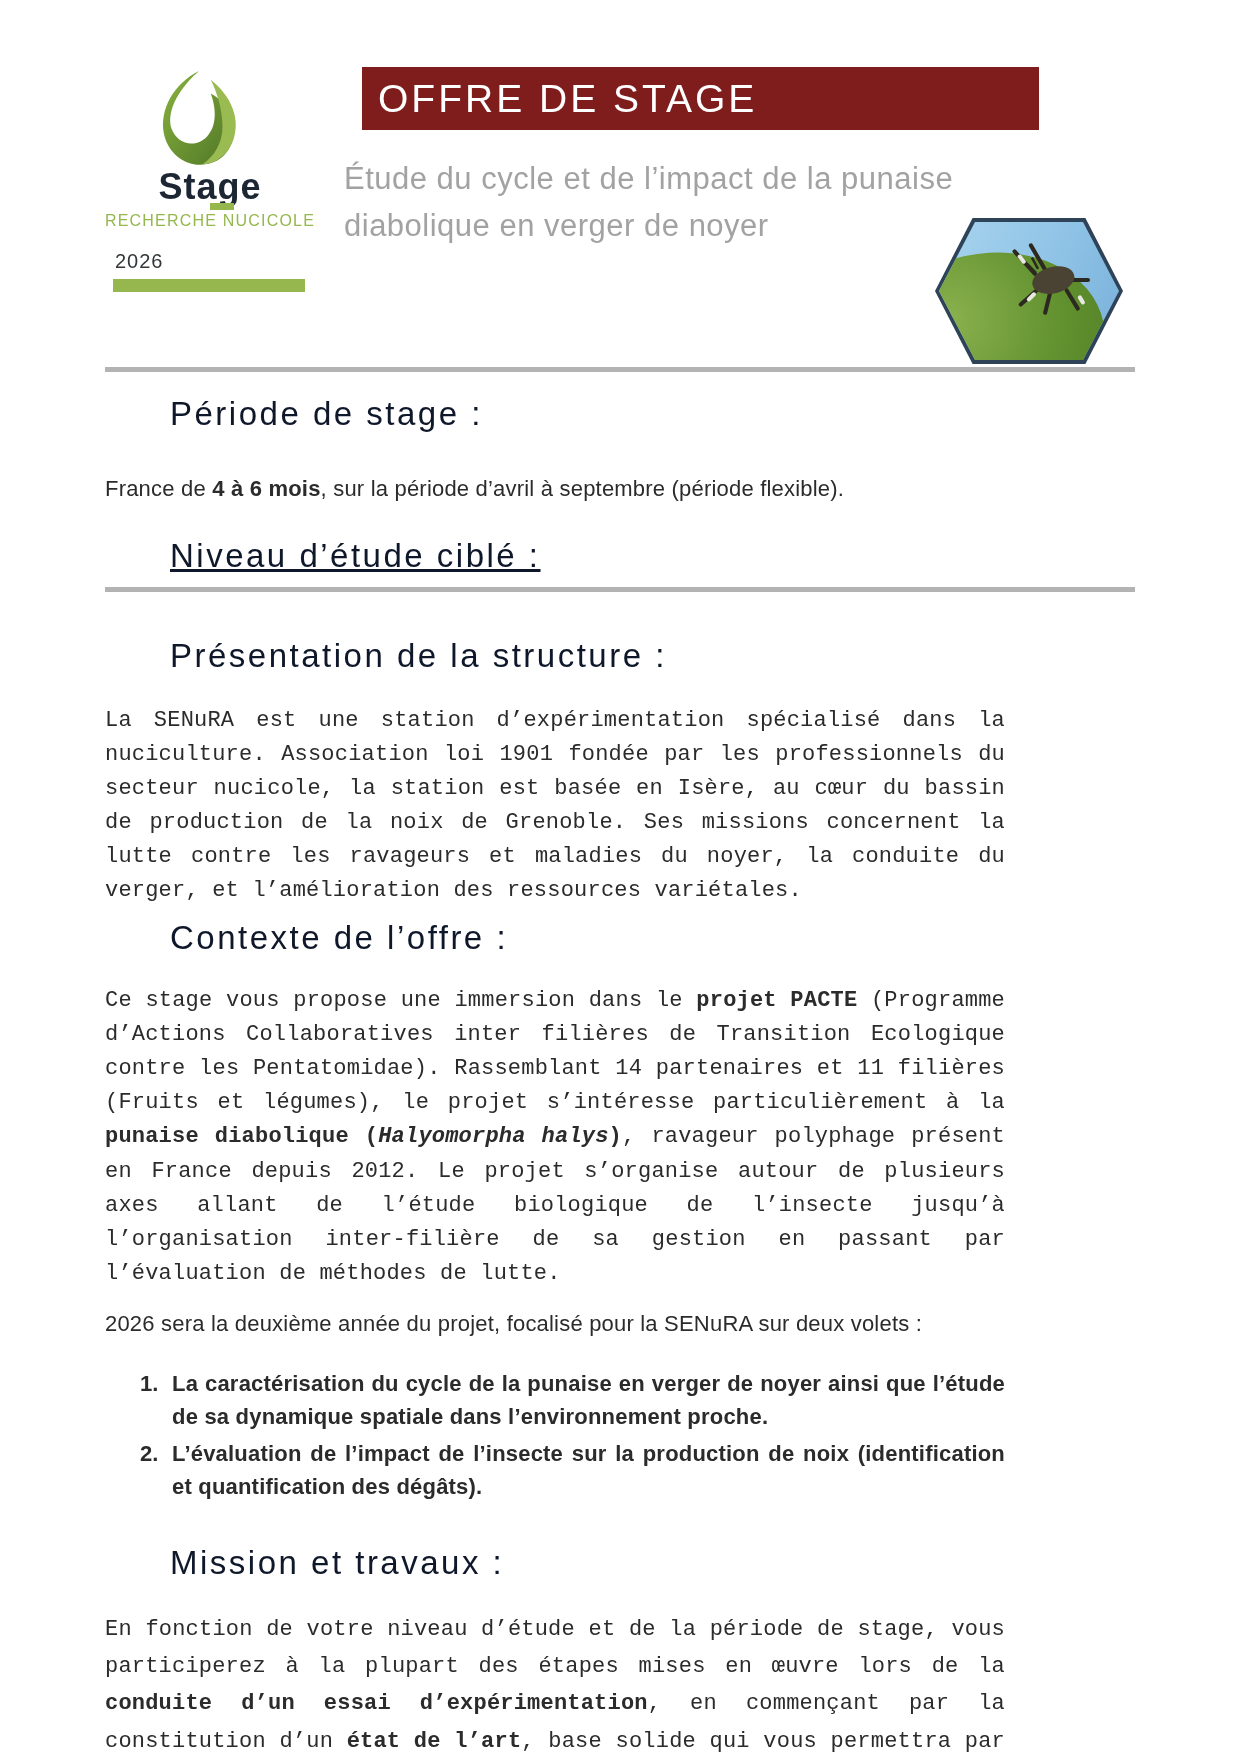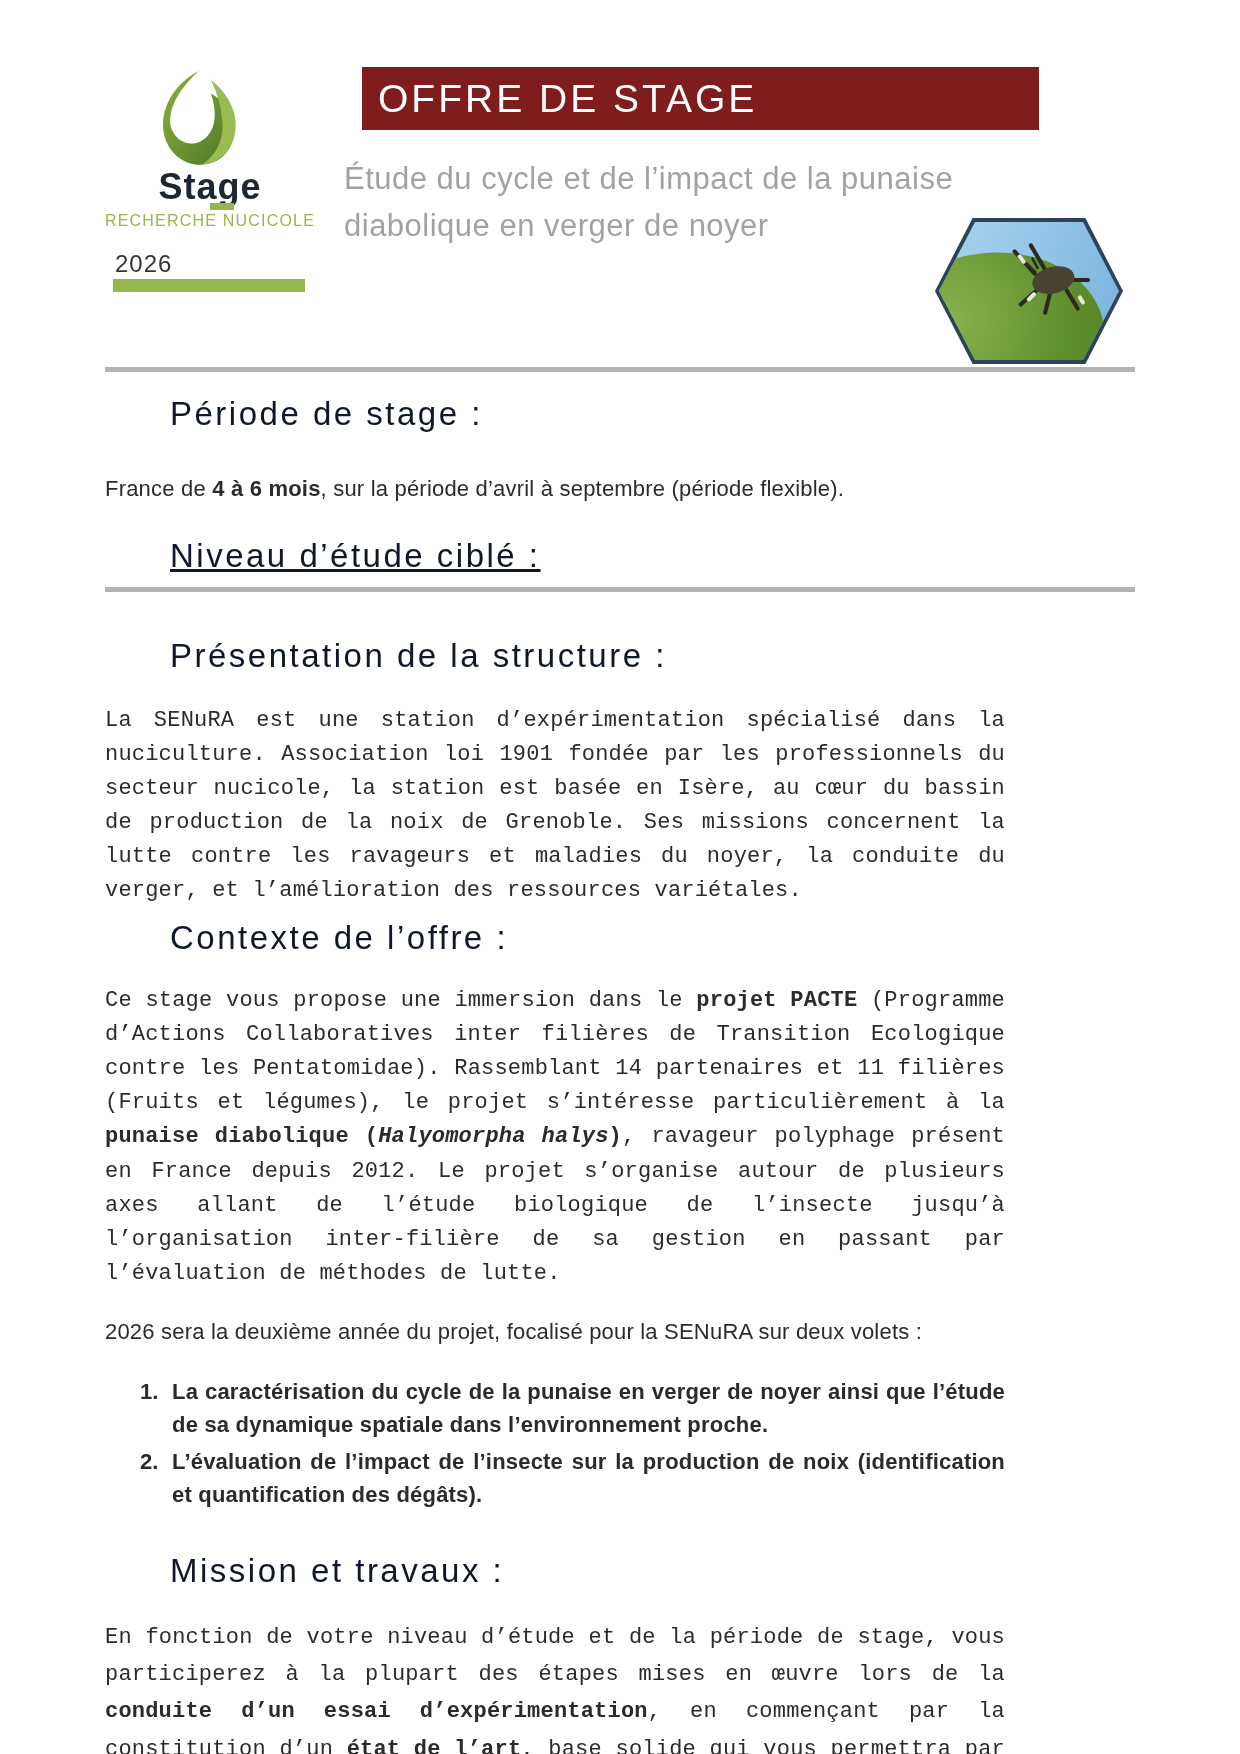--- a/index.html
+++ b/index.html
@@ -16,21 +16,21 @@
   .logo-word{
     position:absolute;left:108px;top:166px;width:204px;
     text-align:center;font-size:36px;font-weight:700;color:#1c2733;
     letter-spacing:1px;
   }
   .logo-underline{position:absolute;left:210px;top:203px;width:24px;height:7px;background:#95b74d;}
   .logo-sub{
     position:absolute;left:98px;top:212px;width:224px;text-align:center;
     font-size:16px;color:#95b74d;letter-spacing:1.2px;font-weight:400;
   }
-  .year{position:absolute;left:115px;top:250px;font-size:24px;color:#33373a;letter-spacing:1px;}
+  .year{position:absolute;left:115px;top:250px;font-size:20px;color:#33373a;letter-spacing:1px;}
   .year-bar{position:absolute;left:113px;top:279px;width:192px;height:13px;background:#95b74d;}
   .banner{
     position:absolute;left:330px;top:67px;width:677px;height:63px;
     background:#7f1d1d;color:#ffffff;
     font-size:39px;font-weight:300;letter-spacing:3px;
     line-height:63px;padding-left:16px;box-sizing:border-box;
     white-space:nowrap;
     margin-left:32px;
   }
   .subtitle{
@@ -70,21 +70,21 @@
   .h-presentation{margin-top:44px;}
   .h-contexte{margin-top:10px;}
   .h-mission{margin-top:40px;}
   .body{
     margin:0;font-size:22px;line-height:1.55;letter-spacing:0.2px;color:#2b2b2b;
   }
   .just{text-align:justify;font-family:Liberation Mono, monospace;}
   .p-stage{margin-top:38px;}
   .p-pres{margin-top:28px;}
   .p-ctx{margin-top:26px;}
-  .p-intro{margin-top:24px;}
+  .p-intro{margin-top:16px;}
   .p-mission{margin-top:28px;line-height:1.7;}
   .b{font-weight:700;}
   .i{font-style:italic;}
   ul.bullets{list-style:none;margin:26px 0 0 0;padding:0;}
   ul.bullets li{
     position:relative;padding-left:57px;font-size:22px;line-height:1.45;
     letter-spacing:0.2px;margin-bottom:2px;
   }
   .sq{
     position:absolute;left:38px;top:11px;width:6px;height:6px;background:#1c1c1c;

